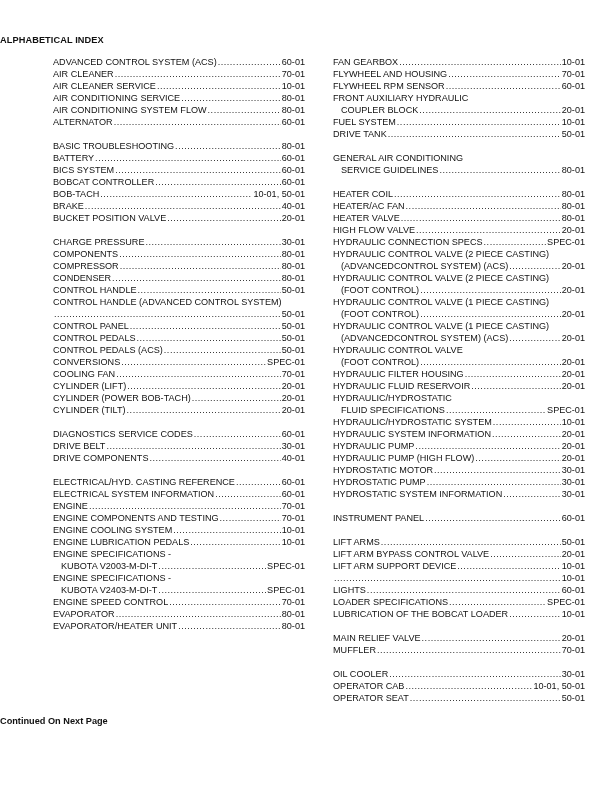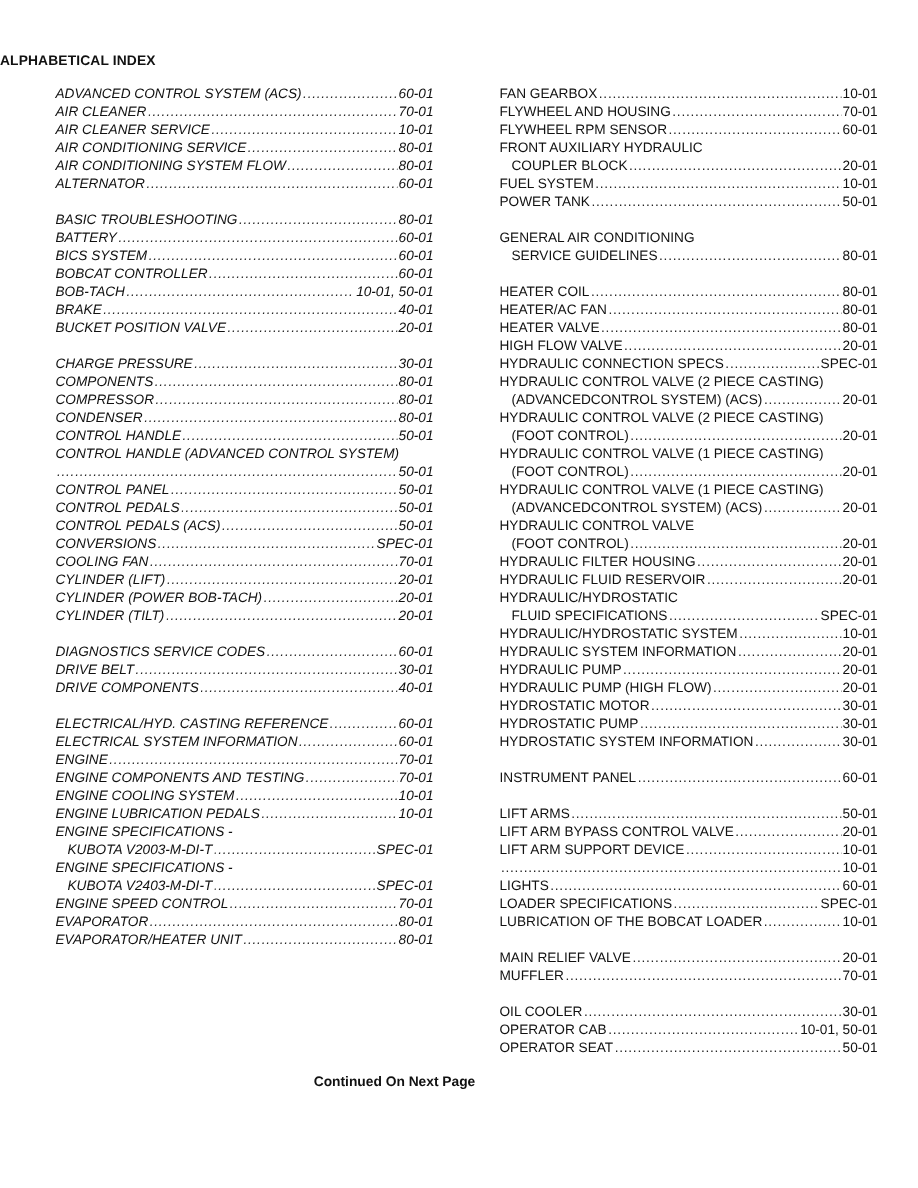--- a/index.html
+++ b/index.html
@@ -7,37 +7,37 @@
     width: 612px; height: 792px; position: relative; overflow: hidden;
     font-family: "Liberation Sans", sans-serif; color: #111;
   }
   .title {
     position: absolute; top: 35px; left: 0; width: 612px; 
     font-weight: bold; font-size: 9.2px; letter-spacing: 0.1px;
   }
   .col {
     position: absolute; top: 56px; font-size: 9.1px; line-height: 12px;
   }
-  .col.left { left: 37px; width: 252px; font-style: italic; }
+  .col.left { left: 53px; width: 252px; }
   .col.right { left: 333px; width: 252px; }
   .entry { display: block; }
   .line { display: flex; align-items: baseline; white-space: nowrap; height: 12px; }
   .line .label { flex: 0 0 auto; }
   .line.indent .label { padding-left: 8px; }
   .line .dots {
     flex: 1 1 auto; overflow: hidden; margin: 0 1px;
     white-space: nowrap; color: #222; letter-spacing: 0.5px;
   }
   .line .dots::before {
     content: "....................................................................................................................................................................";
   }
   .line .page { flex: 0 0 auto; text-align: right; }
   .gap { height: 12px; }
   .footer {
-    position: absolute; top: 716px; left: 0; width: 526px; text-align: center;
+    position: absolute; top: 716px; left: 0; width: 526px; text-align: left;
     font-weight: bold; font-size: 9.2px;
   }
 </style>
 </head>
 <body>
 
 <div class="title">ALPHABETICAL INDEX</div>
 
 <div class="col left">
     <div class="entry">
@@ -374,21 +374,21 @@
     </div>
     <div class="entry">
       <div class="line">
         <span class="label">FUEL SYSTEM</span>
         <span class="dots"></span>
         <span class="page">10-01</span>
       </div>
     </div>
     <div class="entry">
       <div class="line">
-        <span class="label">POWER TANK</span>
+        <span class="label">DRIVE TANK</span>
         <span class="dots"></span>
         <span class="page">50-01</span>
       </div>
     </div>
     <div class="gap"></div>
     <div class="entry">
       <div class="line">
         <span class="label">GENERAL AIR CONDITIONING</span>
       </div>
       <div class="line indent">

